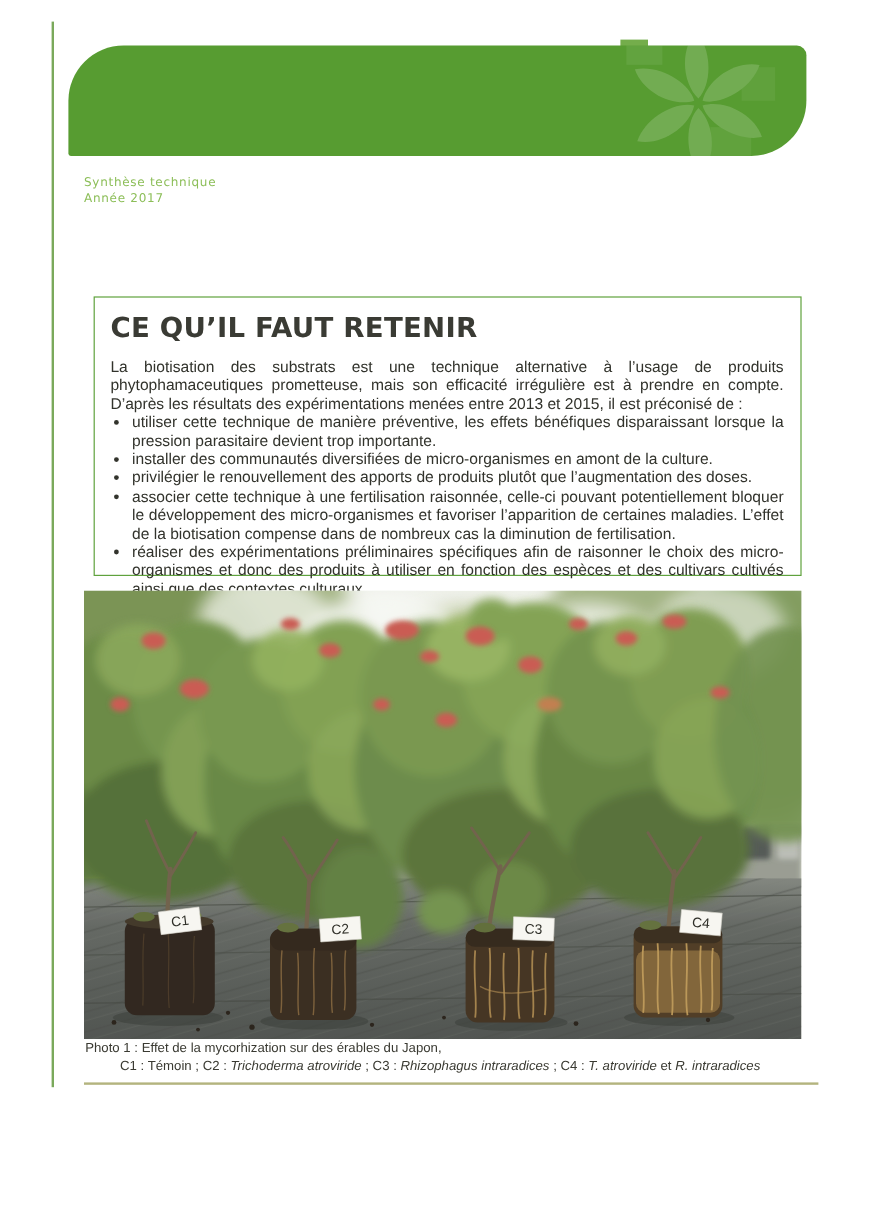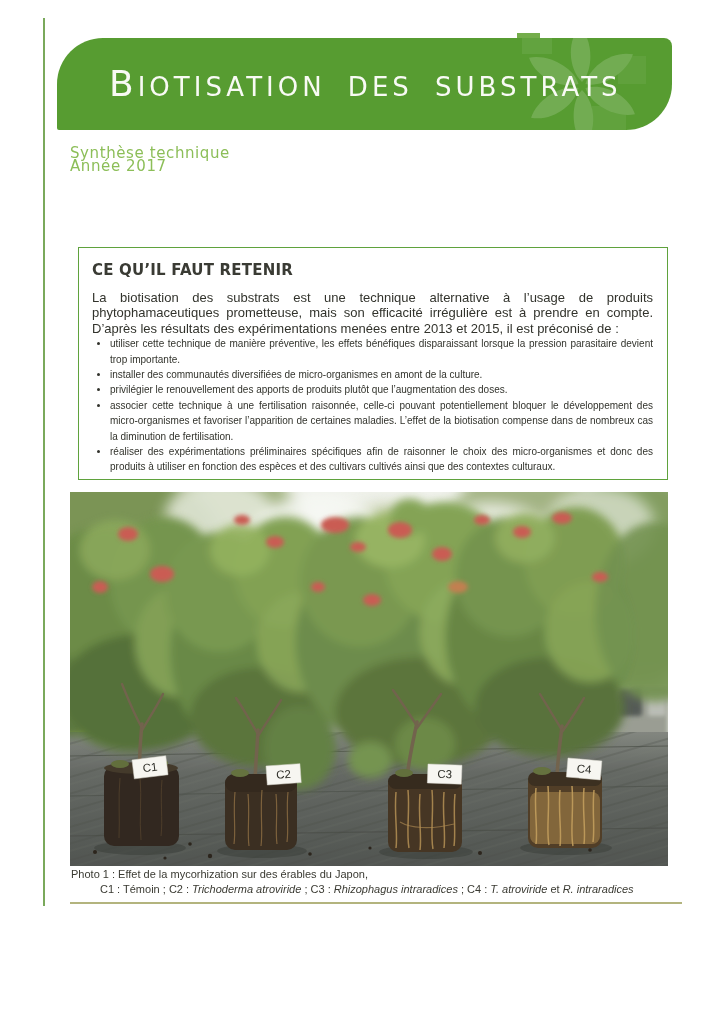--- a/index.html
+++ b/index.html
@@ -14,30 +14,30 @@
           border-radius:46px 8px 46px 2px;display:flex;align-items:center;overflow:hidden;}
   .banner-peek{position:absolute;left:517px;top:33px;width:23px;height:12px;background:#74ad4b;}
   .banner-title{display:block;margin:0;padding-left:52px;font-family:"DejaVu Sans",sans-serif;
           font-size:26px;font-weight:normal;color:#f8faf4;text-transform:uppercase;
           letter-spacing:4px;word-spacing:10px;line-height:1;}
   .banner-title::first-letter{font-size:36px;}
   .banner-flower{position:absolute;right:18px;top:-14px;}
 
   
   .meta{position:absolute;left:70px;top:147px;font-family:"DejaVu Sans",sans-serif;
-        font-size:15px;line-height:12.5px;letter-spacing:0.6px;color:#8cbe58;}
+        font-size:10px;line-height:12.5px;letter-spacing:0.6px;color:#8cbe58;}
 
   
   .retenir{position:absolute;left:78px;top:247px;width:590px;height:233px;box-sizing:border-box;
            border:1.6px solid #5fa23d;background:#ffffff;padding:13px 14px 10px 13px;}
-  .retenir h2{margin:0 0 11px 0;font-family:"DejaVu Sans",sans-serif;font-size:15px;
+  .retenir h2{margin:0 0 11px 0;font-family:"DejaVu Sans",sans-serif;font-size:23px;
               font-weight:600;color:#3a3b34;letter-spacing:0.2px;}
   .retenir p{margin:0;font-size:13px;line-height:15.4px;text-align:justify;color:#32332c;}
   .retenir ul{margin:0;padding:0 0 0 18px;}
-  .retenir li{font-size:10px;line-height:15.4px;text-align:justify;color:#32332c;}
+  .retenir li{font-size:13px;line-height:15.4px;text-align:justify;color:#32332c;}
 
   
   .photo{position:absolute;left:70px;top:492px;width:598px;height:374px;overflow:hidden;}
 
   
   .caption{position:absolute;left:71px;top:867px;width:580px;font-size:11px;line-height:14.5px;color:#3a3a32;}
   .caption .indent{padding-left:29px;}
   .it{font-style:italic;}
 
   
@@ -51,21 +51,20 @@
 </style>
 </head>
 <body>
 
 <div class="page">
 
   <div class="side-rule"></div>
 
   <div class="banner-peek"></div>
   <header class="banner">
-    <h1 class="banner-title">Biotisation des substrats</h1>
     <svg class="banner-flower" width="160" height="130" viewBox="0 0 160 130" aria-hidden="true">
       <g transform="translate(88,62)" fill="#ffffff" opacity="0.16">
         <g>
           <path d="M0,-4 C-13,-16 -16,-44 -2,-60 C12,-44 11,-15 0,-4 Z"></path>
           <path transform="rotate(60)" d="M0,-4 C-13,-16 -16,-44 -2,-60 C12,-44 11,-15 0,-4 Z"></path>
           <path transform="rotate(120)" d="M0,-4 C-13,-16 -16,-44 -2,-60 C12,-44 11,-15 0,-4 Z"></path>
           <path transform="rotate(180)" d="M0,-4 C-13,-16 -16,-44 -2,-60 C12,-44 11,-15 0,-4 Z"></path>
           <path transform="rotate(240)" d="M0,-4 C-13,-16 -16,-44 -2,-60 C12,-44 11,-15 0,-4 Z"></path>
           <path transform="rotate(300)" d="M0,-4 C-13,-16 -16,-44 -2,-60 C12,-44 11,-15 0,-4 Z"></path>
         </g>

